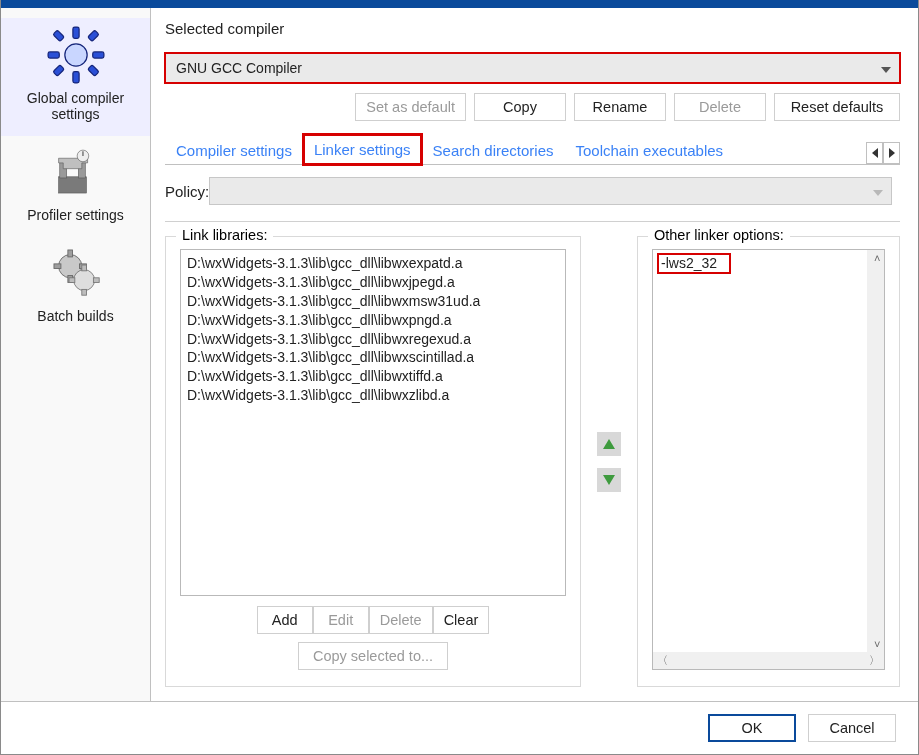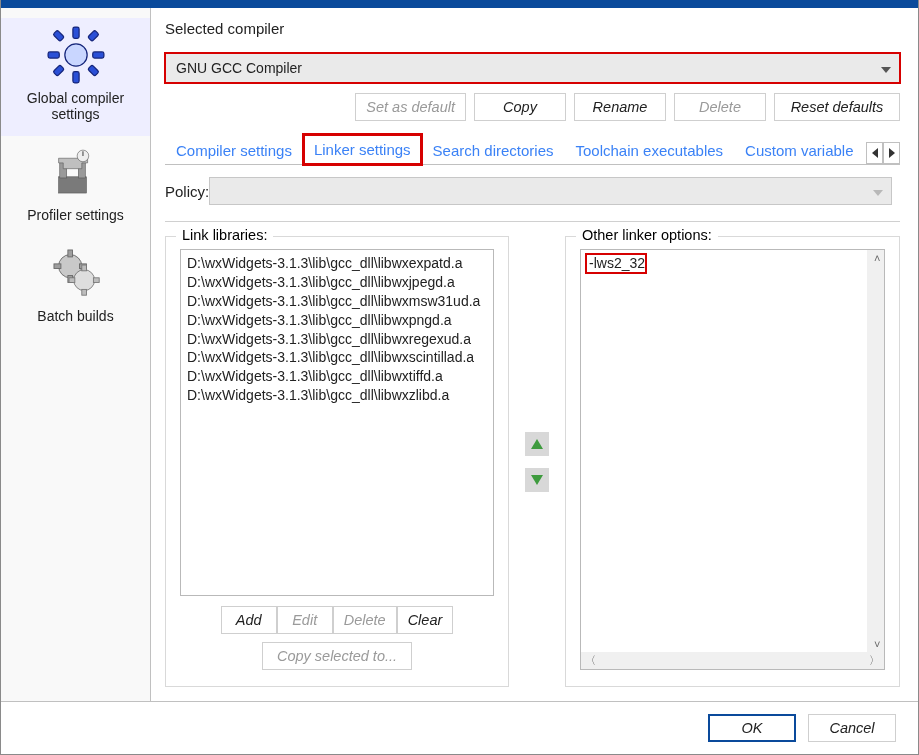--- a/index.html
+++ b/index.html
@@ -34,21 +34,21 @@
     position: absolute; right: 8px; top: 50%; transform: translateY(-50%);
   }
   .highlight-red { outline: 2px solid #d60000; outline-offset: -1px; }
   .button-row {
     display: flex; justify-content: flex-end; gap: 8px; margin: 10px 0 12px 0;
     padding-left: 118px;
   }
   .btn {
     min-width: 92px; height: 28px; background: #fff; border: 1px solid #cfcfcf;
     display: inline-flex; align-items: center; justify-content: center;
-    font-size: 14.5px; color: #222; padding: 0 10px; font-style: italic;
+    font-size: 14.5px; color: #222; padding: 0 10px;
   }
   .btn.disabled { color: #9a9a9a; }
   .btn.wide { min-width: 126px; }
   .btn.primary { border: 2px solid #0a4a9b; }
   .tabs {
     display: flex; align-items: flex-end; border-bottom: 1px solid #c0c0c0; position: relative;
     height: 32px;
   }
   .tab {
     padding: 6px 10px 6px 10px; font-size: 15px; color: #3b82f6;
@@ -70,21 +70,21 @@
   .policy-row .plabel { font-size: 15px; color: #222; }
   .policy-combo {
     flex: 1; height: 28px; background: #eaeaea; border: 1px solid #c7c7c7;
     position: relative;
   }
   .policy-combo .arrow { position: absolute; right: 8px; top: 50%; transform: translateY(-50%); opacity: .5; }
   .hr { height: 1px; background: #d0d0d0; margin: 6px 0 14px 0; }
   .cols { display: flex; gap: 18px; flex: 1; min-height: 0; }
   .group { border: 1px solid #d9d9d9; padding: 12px 14px 16px 14px; position: relative; display: flex; flex-direction: column; }
   .group .glabel { position: absolute; top: -10px; left: 10px; background: #fff; padding: 0 6px; font-size: 14.5px; }
-  .group.left { width: 344px; }
+  .group.left { width: 416px; }
   .group.right { flex: 1; }
   .listbox {
     flex: 1; border: 1px solid #b9b9b9; padding: 4px 6px; overflow: auto;
     font-size: 14.5px; color: #222; line-height: 1.35;
   }
   .listbox .row { white-space: nowrap; }
   .row-btns { display: flex; justify-content: center; gap: 0; margin-top: 10px; }
   .row-btns .btn { min-width: 56px; height: 28px; }
   .copy-row { display: flex; justify-content: center; margin-top: 8px; }
   .textarea {
@@ -93,21 +93,21 @@
   }
   .textarea .scroll-v {
     position: absolute; right: 0; top: 0; bottom: 17px; width: 17px; background: #f0f0f0;
   }
   .textarea .scroll-h {
     position: absolute; left: 0; right: 0; bottom: 0; height: 17px; background: #f0f0f0;
     display: flex; justify-content: space-between; align-items: center;
   }
   .scroll-chev { font-size: 11px; color: #666; padding: 0 4px; }
   .textarea .content { position: relative; }
-  .red-inline { border: 2px solid #d60000; display: inline-block; padding: 0 0 1px 2px; margin: -1px -2px; }
+  .red-inline { border: 2px solid #d60000; display: inline-block; padding: 0 12px 1px 2px; margin: -1px -2px; }
   .updown { display: flex; flex-direction: column; gap: 12px; align-self: center; margin: 0 -2px; }
   .updown .sq { width: 24px; height: 24px; background: #d8d8d8; display: flex; align-items: center; justify-content: center; }
   .updown .sq svg polygon { fill: #3e9b3e; }
   .footer {
     border-top: 1px solid #c0c0c0; display: flex; justify-content: flex-end;
     gap: 12px; padding: 12px 22px; background: #fff;
   }
 </style>
 </head>
 <body>
@@ -194,21 +194,20 @@
         <div class="btn">Rename</div>
         <div class="btn disabled">Delete</div>
         <div class="btn wide">Reset defaults</div>
       </div>
 
       <div class="tabs">
         <div class="tab">Compiler settings</div>
         <div class="tab active highlight">Linker settings</div>
         <div class="tab">Search directories</div>
         <div class="tab">Toolchain executables</div>
-        <div class="tab">Custom variable</div>
         <div class="tab-nav">
           <div class="nb">
             <svg width="6" height="10">
                 <polygon points="6,0 6,10 0,5" fill="#333"></polygon>
               </svg>
           </div>
           <div class="nb">
             <svg width="6" height="10">
                 <polygon points="0,0 0,10 6,5" fill="#333"></polygon>
               </svg>

